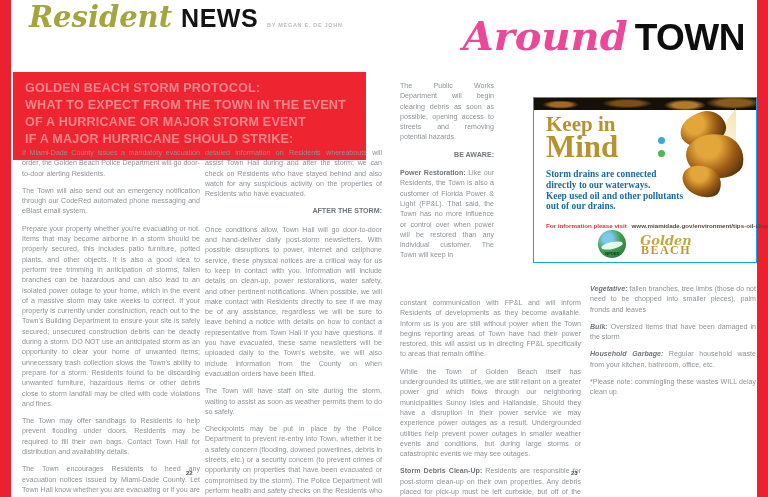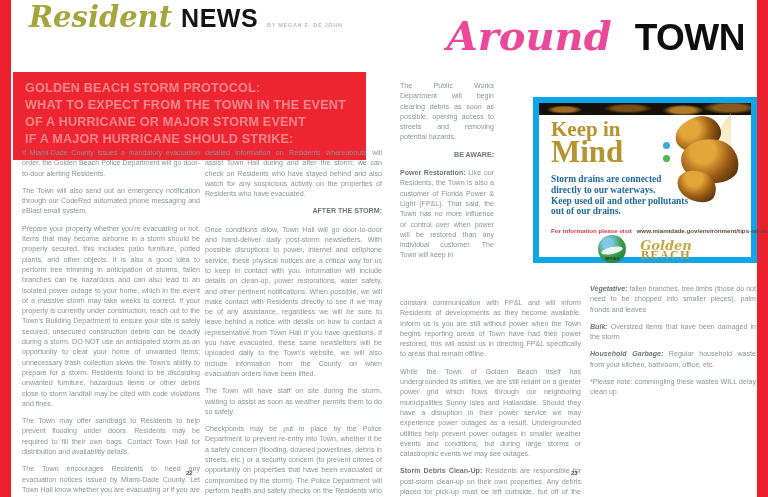--- a/index.html
+++ b/index.html
@@ -40,26 +40,26 @@
   .rmid { left:400px; top:298px; width:181px; }
   .rc3  { left:590px; top:284px; width:166px; }
 
   .pnum { position:absolute; top:470px; font-size:6px; font-weight:bold; color:#4c4c4c; }
   .pnum-22 { left:186px; }
   .pnum-23 { left:571px; }
 
   
   .rp-header { position:absolute; right:23px; top:12px; display:flex; align-items:baseline; gap:7px; }
   .script-blue { font-family:"DejaVu Serif", serif; font-style:italic; font-weight:bold; font-size:40px; color:#ec4899; }
-  .caps-town { font-family:"Liberation Sans", sans-serif; font-weight:800; font-size:37px; color:#0e0e0e; letter-spacing:-.5px;margin-left:16px; }
+  .caps-town { font-family:"Liberation Sans", sans-serif; font-weight:800; font-size:37px; color:#0e0e0e; letter-spacing:-.5px; }
 
   
   .poster {
     position:absolute; left:533px; top:97px; width:224px; height:166px;
-    background:#ffffff; border:6px solid #0ea5e9;
+    background:#ffffff; border:1px solid #0ea5e9;
   }
   .poster-band {
     position:absolute; left:0; top:0; right:0; height:12px;
     background:
       radial-gradient(ellipse 26px 6px at 12% 55%, #a06a22 0 40%, rgba(0,0,0,0) 70%),
       radial-gradient(ellipse 36px 7px at 42% 45%, #7a4e16 0 40%, rgba(0,0,0,0) 70%),
       radial-gradient(ellipse 30px 8px at 68% 60%, #b07a28 0 40%, rgba(0,0,0,0) 70%),
       radial-gradient(ellipse 40px 9px at 90% 40%, #8a5a1c 0 40%, rgba(0,0,0,0) 70%),
       #15100a;
   }

